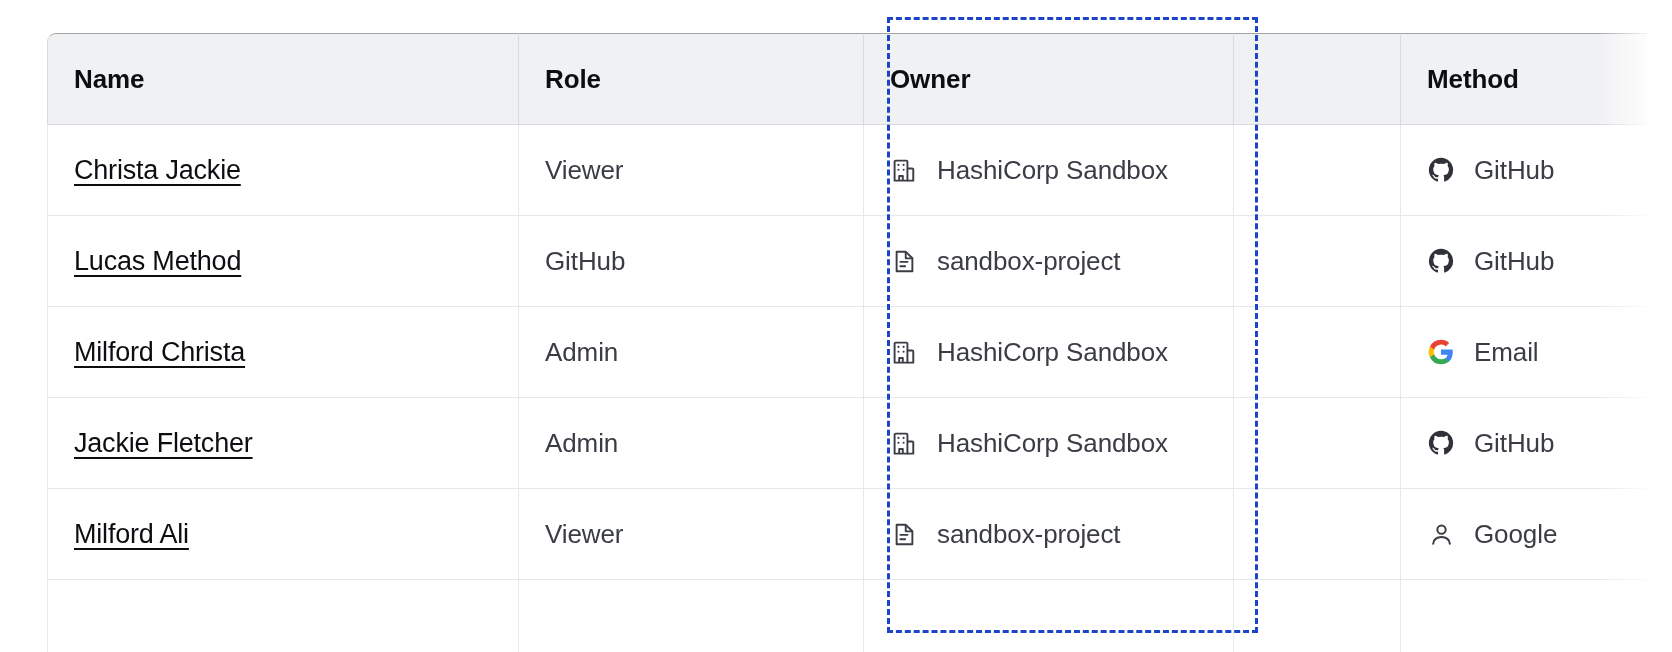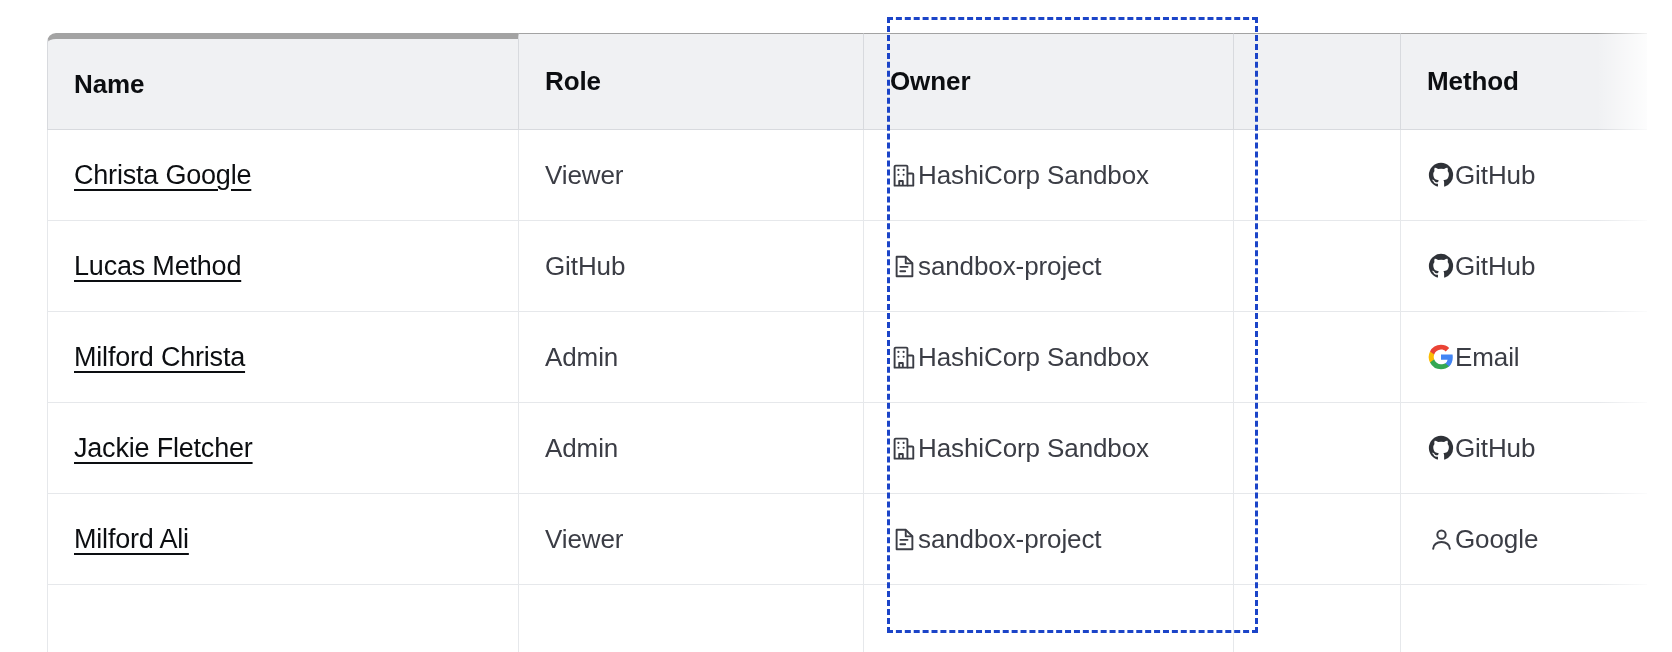--- a/index.html
+++ b/index.html
@@ -53,21 +53,21 @@
     vertical-align: middle;
     border-bottom: 1px solid #d8dade;
     border-right: 1px solid #d8dade;
     white-space: nowrap;
     letter-spacing: -0.1px;
   }
   table.user-table thead th:last-child { border-right: none; }
   table.user-table thead th.first {
     border-top-left-radius: 9px;
     border-left: 1px solid #d8dade;
-    border-top: 6px solid #a3a3a3;
+    border-top: 1px solid #a3a3a3;
   }
   table.user-table thead th.top-edge {
     border-top: 1px solid #a3a3a3;
   }
 
   table.user-table tbody td {
     background: #ffffff;
     height: 90px;
     padding: 0 0 0 26px;
     vertical-align: middle;
@@ -96,21 +96,21 @@
     text-decoration: underline;
     text-underline-offset: 5px;
     text-decoration-thickness: 2px;
     cursor: pointer;
     letter-spacing: -0.2px;
   }
 
   .cell-flex {
     display: flex;
     align-items: center;
-    gap: 0;
+    gap: 19px;
   }
   .cell-flex .ic {
     display: inline-flex;
     align-items: center;
     justify-content: center;
     width: 28px;
     height: 28px;
     flex: 0 0 28px;
   }
   .cell-flex .lbl { color: #3b3d45; font-size: 26px; }
@@ -159,21 +159,21 @@
         <tr>
           <th class="first">Name</th>
           <th class="top-edge">Role</th>
           <th class="top-edge">Owner</th>
           <th class="top-edge"></th>
           <th class="top-edge">Method</th>
         </tr>
       </thead>
       <tbody id="tbody">
           <tr>
-            <td class="first"><span class="name-link">Christa Google</span></td>
+            <td class="first"><span class="name-link">Christa Jackie</span></td>
             <td>Viewer</td>
             <td>
               <span class="cell-flex">
                 <span class="ic">
                   <svg width="27" height="27" viewBox="0 0 24 24" fill="none">
                     <path d="M4.2 3.2h9.4a1 1 0 0 1 1 1V21H3.2V4.2a1 1 0 0 1 1-1z" stroke="#3b3d45" stroke-width="1.7" stroke-linejoin="round"></path>
                     <path d="M14.6 10.2h4.2a1 1 0 0 1 1 1V21h-5.2" stroke="#3b3d45" stroke-width="1.7" stroke-linejoin="round"></path>
                     <path d="M7.3 21v-4.1h3.2V21" stroke="#3b3d45" stroke-width="1.7" stroke-linejoin="round"></path>
                     <circle cx="6.6" cy="7" r="0.95" fill="#3b3d45"></circle>
                     <circle cx="11.2" cy="7" r="0.95" fill="#3b3d45"></circle>

